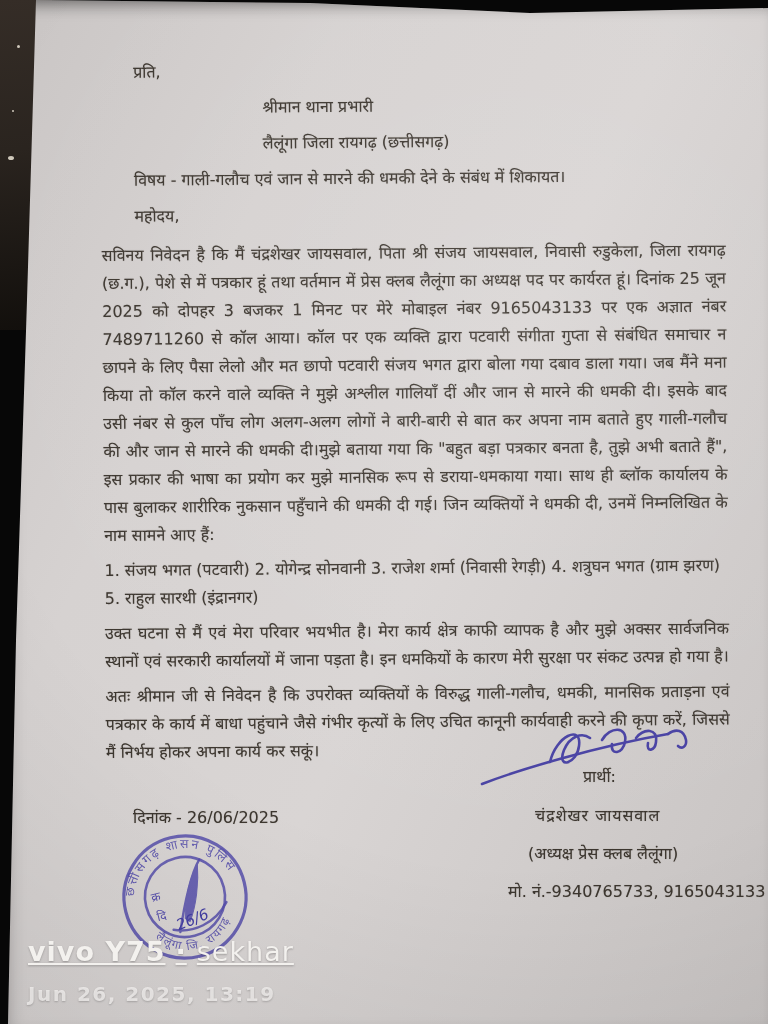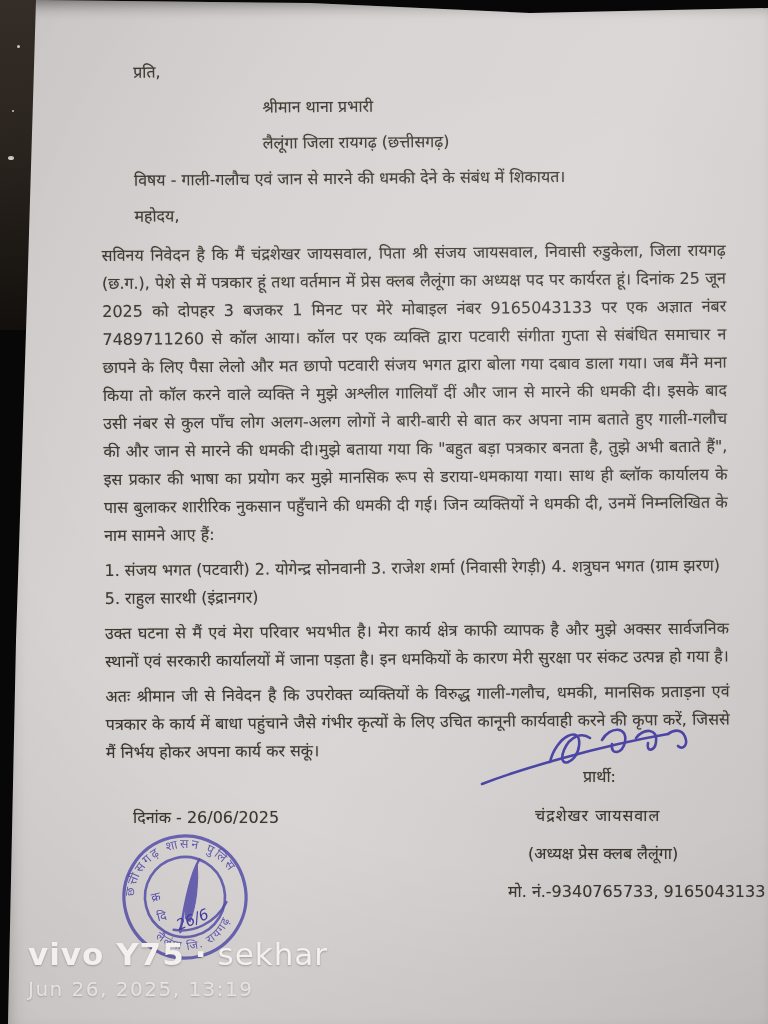--- a/index.html
+++ b/index.html
@@ -45,25 +45,25 @@
   }
   .sig-block{position:absolute;color:#3c362f;font-size:16px;text-shadow:0 0 1px rgba(62,56,48,.35);white-space:nowrap;}
   .sig-label{left:583px;top:765px;}
   .sig-name{left:535px;top:804px;letter-spacing:1px;}
   .sig-desig{left:528px;top:842px;}
   .sig-mobile{left:508px;top:880px;}
   .signature-svg{position:absolute;left:478px;top:718px;}
   .stamp-svg{position:absolute;left:110px;top:822px;transform:rotate(-14deg);opacity:.88;}
   
   .watermark{position:absolute;left:28px;top:936px;color:#f3f1ee;}
-  .wm-line1{font-size:31px;letter-spacing:1px;display:flex;gap:10px;align-items:center;text-shadow:0 1px 2px rgba(0,0,0,.25);}
+  .wm-line1{font-size:27px;letter-spacing:1px;display:flex;gap:10px;align-items:center;text-shadow:0 1px 2px rgba(0,0,0,.25);text-decoration:underline;}
   .wm-device{font-weight:700;}
   .wm-sep{font-weight:700;}
   .wm-author{font-weight:400;}
-  .wm-line2{margin-top:5px;font-size:20px;letter-spacing:1.5px;color:rgba(242,240,238,.78);text-shadow:0 1px 2px rgba(0,0,0,.2);}
+  .wm-line2{margin-top:15px;font-size:20px;letter-spacing:1.5px;color:rgba(242,240,238,.78);text-shadow:0 1px 2px rgba(0,0,0,.2);font-weight:bold;}
 </style>
 </head>
 <body>
 
 <div class="photo">
 
   <div class="bg-upper-left">
     <span class="speck" style="left:17px;top:45px;width:3px;height:3px;"></span>
     <span class="speck" style="left:12px;top:110px;width:2px;height:2px;"></span>
     <span class="speck" style="left:8px;top:156px;width:6px;height:4px;"></span>

